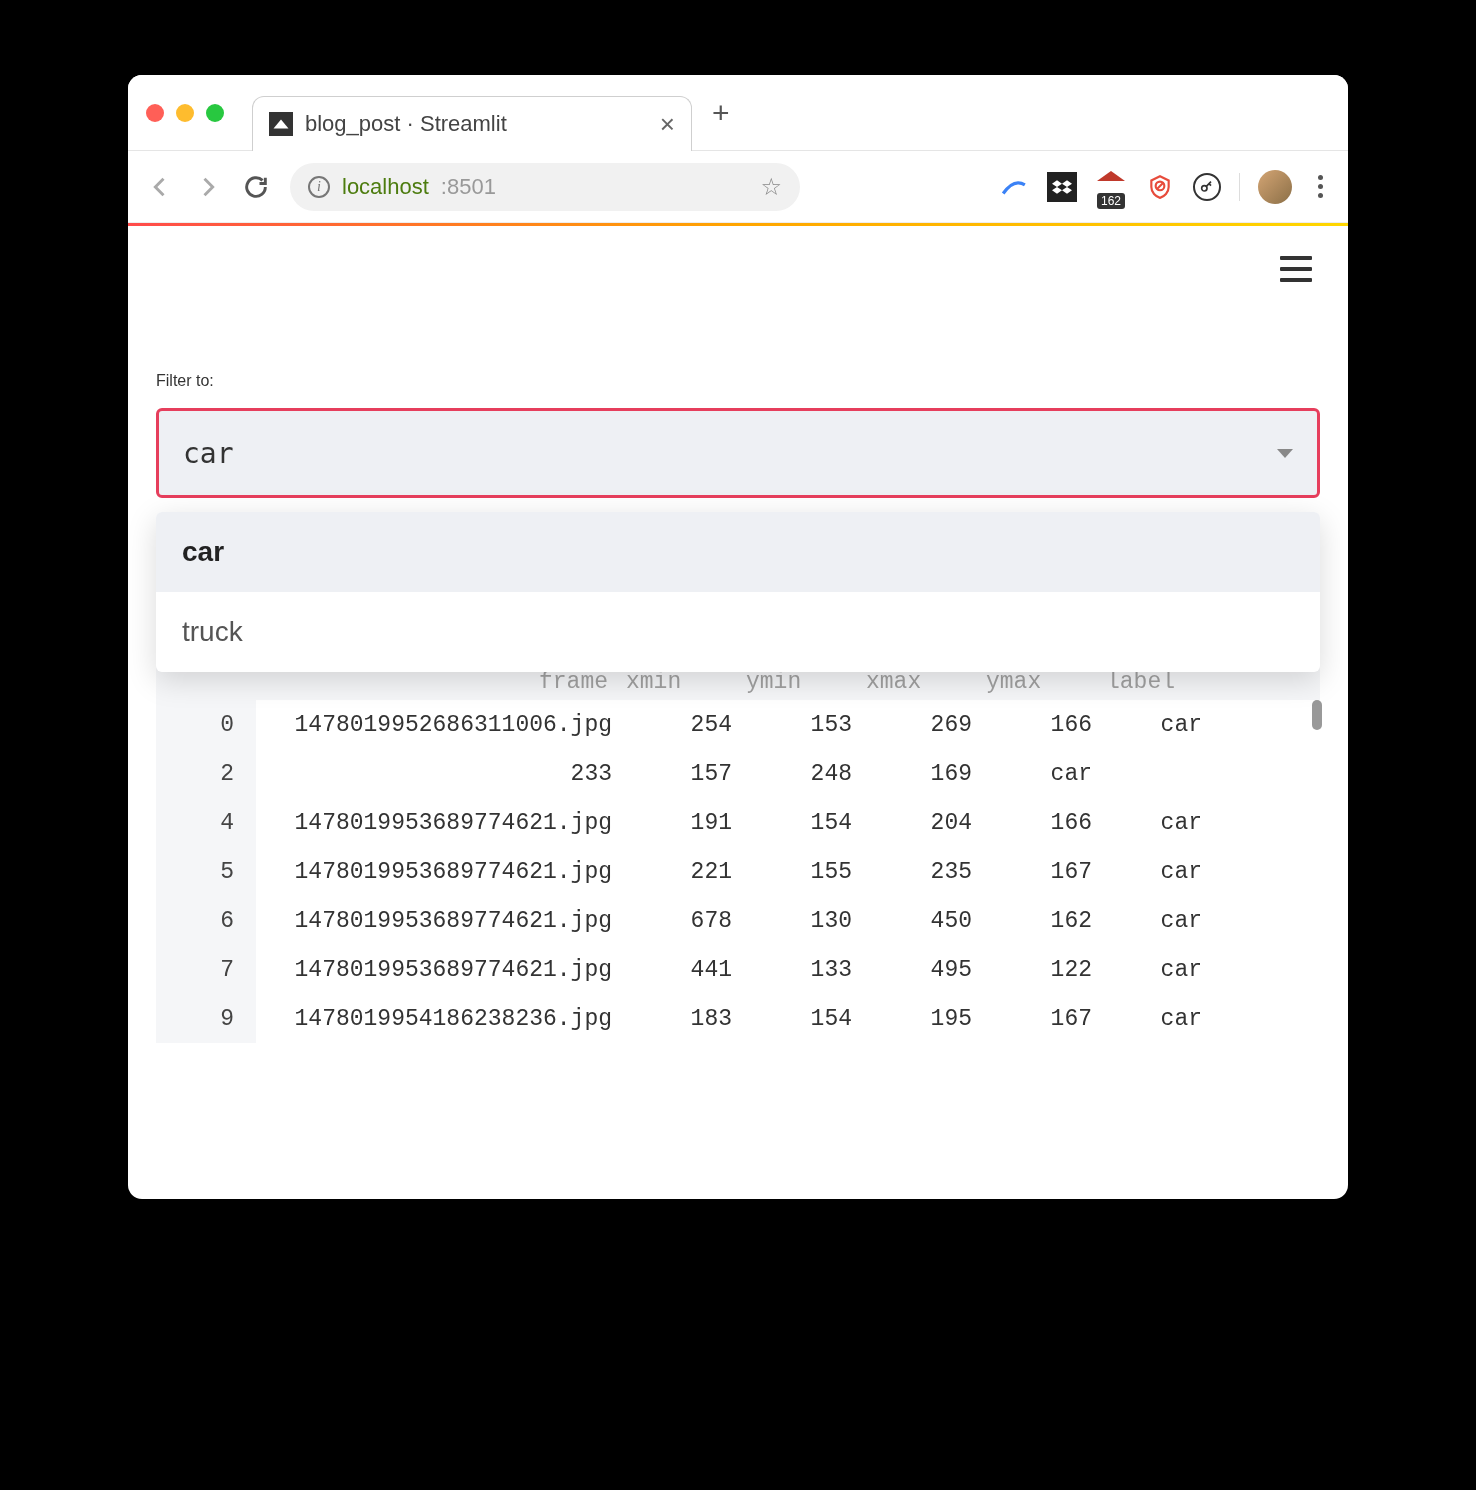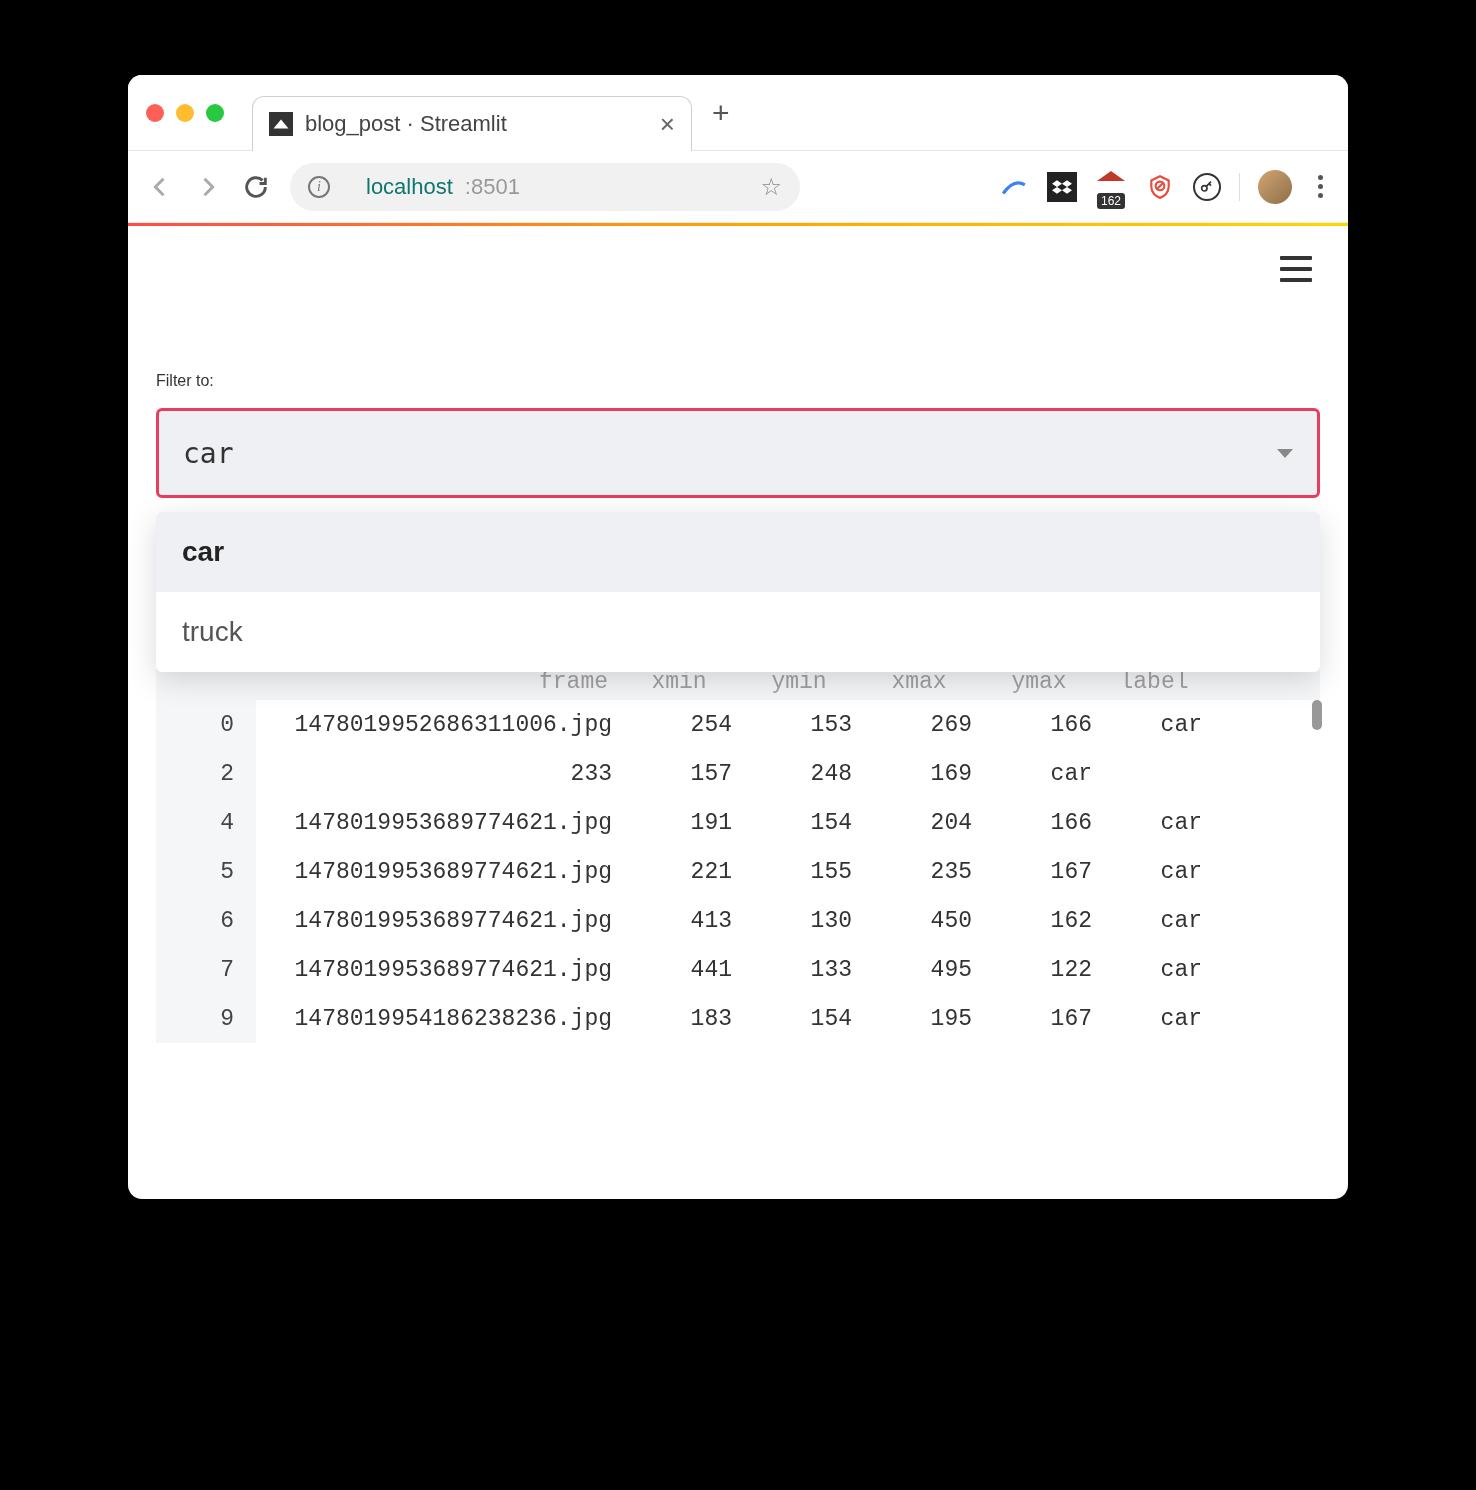--- a/index.html
+++ b/index.html
@@ -105,21 +105,21 @@
     }
     .addr-info {
       width: 22px; height: 22px;
       border: 2px solid #777;
       border-radius: 50%;
       display: flex; align-items: center; justify-content: center;
       font-size: 14px; color: #777;
       font-family: serif;
       font-style: italic;
     }
-    .addr-host { color: #0f766e; margin-left: 24px; }
+    .addr-host { color: #4d7c0f; }
     .addr-port { color: #999; }
     .addr-star {
       margin-left: auto;
       color: #888;
       font-size: 24px;
     }
     .ext-icons {
       margin-left: auto;
       display: flex;
       align-items: center;
@@ -248,21 +248,21 @@
       position: relative;
     }
     .thead-row {
       display: grid;
       grid-template-columns: 100px 370px 120px 120px 120px 120px 110px;
       background: #f5f6f8;
       color: #a0a0a0;
       height: 36px;
       align-items: center;
     }
-    .thead-row > div { text-align: center; padding-right: 14px; }
+    .thead-row > div { text-align: left; padding-right: 14px; }
     .thead-row .c-frame { text-align: right; padding-right: 18px; }
     .trow {
       display: grid;
       grid-template-columns: 100px 370px 120px 120px 120px 120px 110px;
       height: 49px;
       align-items: center;
     }
     .trow .c-idx {
       background: #f5f6f8;
       text-align: right;
@@ -429,21 +429,21 @@
             <div class="c-frame">1478019953689774621.jpg</div>
             <div>221</div>
             <div>155</div>
             <div>235</div>
             <div>167</div>
             <div>car</div>
           </div>
           <div class="trow">
             <div class="c-idx">6</div>
             <div class="c-frame">1478019953689774621.jpg</div>
-            <div>413</div>
+            <div>678</div>
             <div>130</div>
             <div>450</div>
             <div>162</div>
             <div>car</div>
           </div>
           <div class="trow">
             <div class="c-idx">7</div>
             <div class="c-frame">1478019953689774621.jpg</div>
             <div>441</div>
             <div>133</div>

